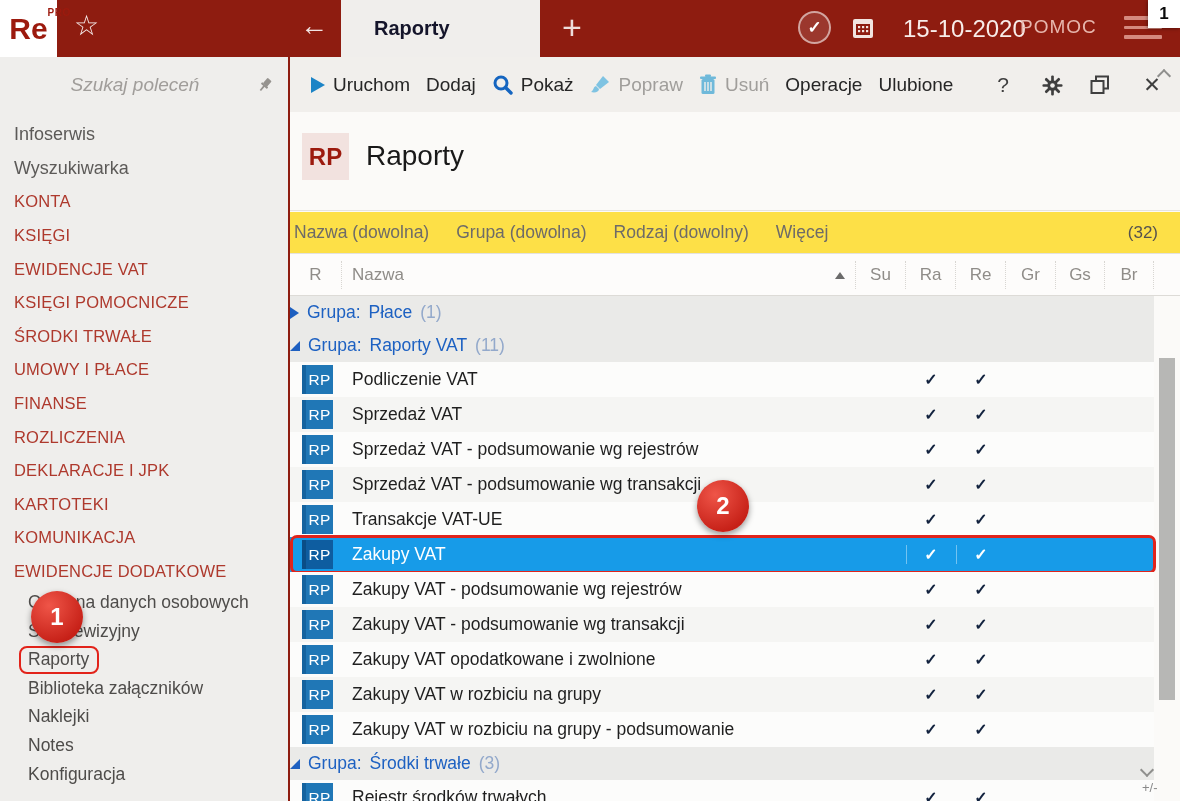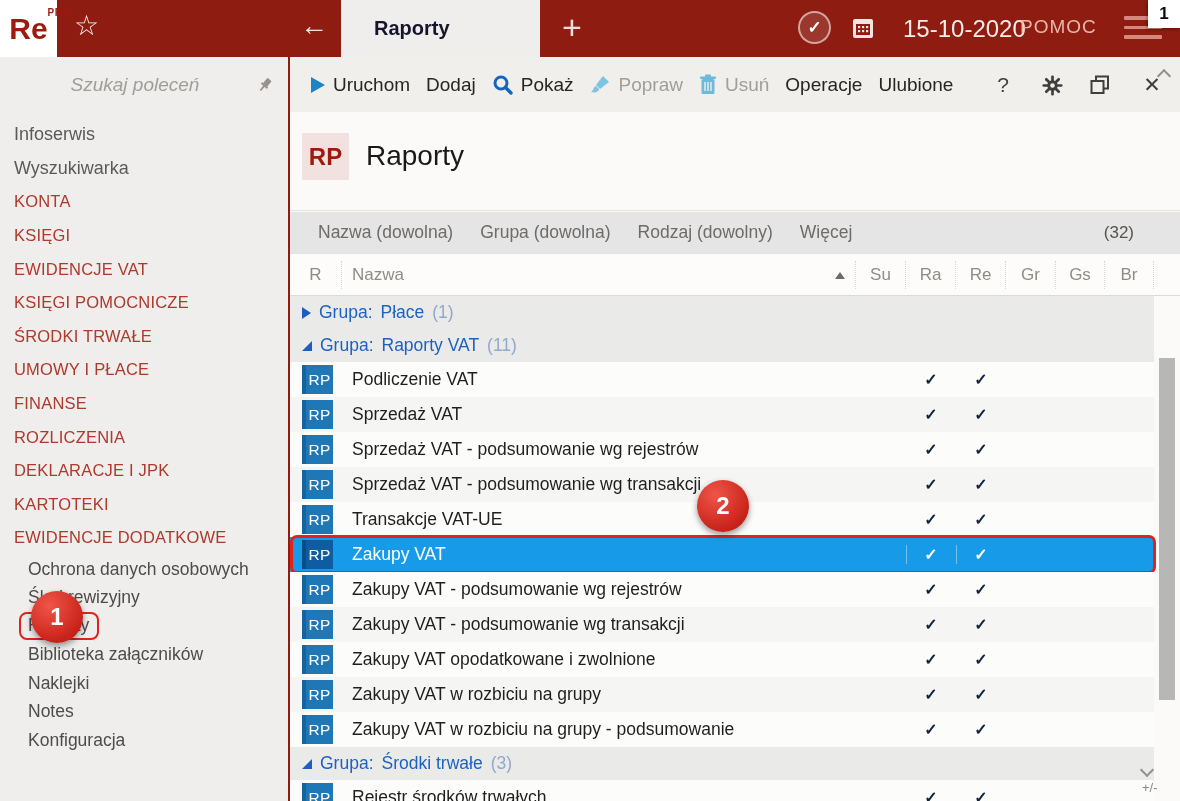--- a/index.html
+++ b/index.html
@@ -53,40 +53,40 @@
   .play-tri { width:0; height:0; border-left:14px solid #1c84c6; border-top:8.5px solid transparent; border-bottom:8.5px solid transparent; }
   .ticon svg { display:block; }
   .tool-icon-btn { position:absolute; top:14px; width:30px; height:28px; display:flex; align-items:center; justify-content:center;
     font-size:21px; color:#3f3f3f; cursor:pointer; }
 
   .page-header { position:absolute; left:0; top:55px; width:890px; height:99px; background:#fbfaf8; border-bottom:1px solid #e5e3df; }
   .rp-badge { position:absolute; left:12px; top:21px; width:47px; height:47px; background:#f2e2df;
     display:flex; align-items:center; justify-content:center; color:#9c1a0e; font-size:24px; font-weight:700; }
   .page-title { position:absolute; left:76px; top:28px; font-size:28px; color:#191919; }
 
-  .filter-bar { position:absolute; left:0; top:155px; width:890px; height:42px; background:#e5e5e5;
-    display:flex; align-items:center; padding:0 28px; gap:27px; border-bottom:1px solid #e4e2de; }
+  .filter-bar { position:absolute; left:0; top:155px; width:890px; height:42px; background:#fde047;
+    display:flex; align-items:center; padding:0 4px; gap:27px; border-bottom:1px solid #e4e2de; }
   .filter-chip { font-size:17.5px; color:#6e6b68; cursor:pointer; white-space:nowrap; }
   .filter-count { margin-left:auto; font-size:17px; color:#55524f; padding-right:18px; }
 
   
   .grid-cols { display:grid; grid-template-columns:52px 514px 50px 50px 50px 50px 49px 49px; }
   .thead { position:absolute; left:0; top:197px; width:890px; height:42px; background:#fdfcfb;
     border-bottom:1px solid #dddbd7; font-size:17px; color:#8f8c88; }
   .thead .hc { display:flex; align-items:center; justify-content:center; border-right:1px dotted #d8d6d2; height:28px; margin-top:7px; }
   .thead .hc-r { }
   .thead .hc-name { justify-content:center; padding-left:10px; }
   .sort-tri { margin-left:auto; margin-right:10px; width:0; height:0; border-left:5px solid transparent; border-right:5px solid transparent; border-bottom:7px solid #6b6b6b; }
   .chev { width:10px; height:10px; border-left:2px solid #8f8f8d; border-top:2px solid #8f8f8d; }
   .chev-up { transform:rotate(45deg); }
   .chev-down { transform:rotate(225deg); }
   .thead-chev { position:absolute; left:869px; top:14px; }
 
   .tbody { position:absolute; left:0; top:239px; width:864px; }
-  .group-row { height:33px; background:#eaeae8; display:flex; align-items:center; padding-left:12px; gap:8px;
+  .group-row { height:33px; background:#eaeae8; display:flex; align-items:center; padding-left:0; gap:8px;
     font-size:17.5px; color:#1d61c2; cursor:pointer; }
   .g-tri-col { width:0; height:0; border-top:6px solid transparent; border-bottom:6px solid transparent; border-left:9px solid #1d5fc0; }
   .g-tri-exp { width:0; height:0; border-left:10px solid transparent; border-bottom:10px solid #1d5fc0; }
   .g-count { color:#93a9cb; }
   .row { height:35px; align-items:center; font-size:17.5px; color:#1f1f1f; position:relative; cursor:pointer; }
   .row.odd { background:#fcfcfb; }
   .row.even { background:#f5f5f3; }
   .rp-ic { width:31px; height:29px; margin-left:12px; background:#2077b6; border-left:4px solid #15639f;
     color:#fff; font-size:15.5px; display:flex; align-items:center; justify-content:center; letter-spacing:.3px; }
   .cell-name { padding-left:10px; white-space:nowrap; overflow:hidden; }
@@ -194,20 +194,23 @@
       <div class="nav-item nav-section">
         <span>ROZLICZENIA</span>
       </div>
       <div class="nav-item nav-section">
         <span>DEKLARACJE I JPK</span>
       </div>
       <div class="nav-item nav-section">
         <span>KARTOTEKI</span>
       </div>
       <div class="nav-item nav-section">
+        <span>KOMUNIKACJA</span>
+      </div>
+      <div class="nav-item nav-section">
         <span>EWIDENCJE DODATKOWE</span>
       </div>
       <div class="nav-item nav-sub">
         <span>Ochrona danych osobowych</span>
       </div>
       <div class="nav-item nav-sub">
         <span>Ślad rewizyjny</span>
       </div>
       <div class="nav-item nav-sub">
         <span class="red-outline">Raporty</span>

